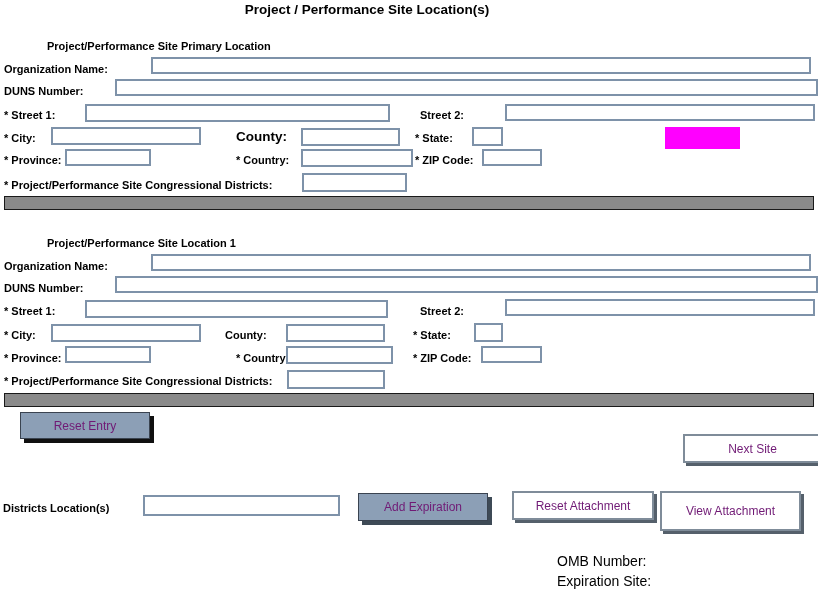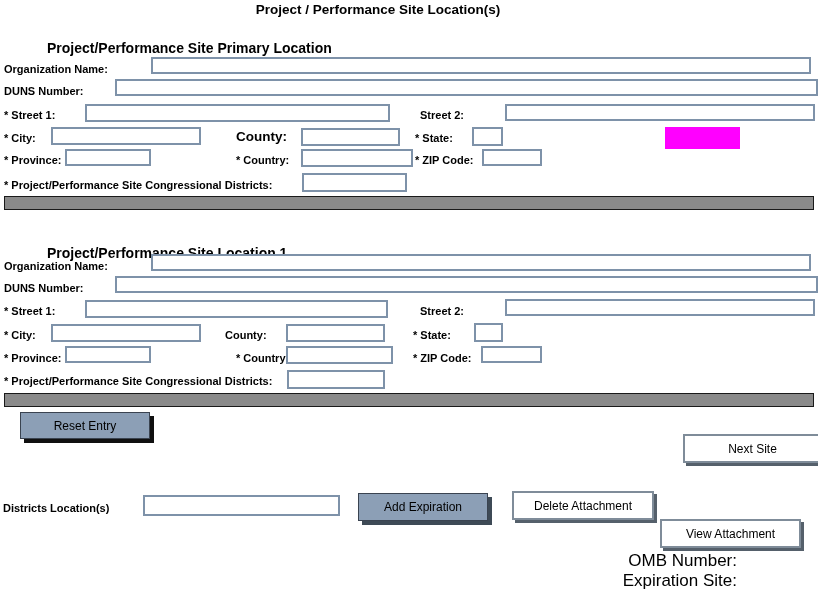--- a/index.html
+++ b/index.html
@@ -3,52 +3,52 @@
 <meta charset="utf-8">
 <style>
   html,body{margin:0;padding:0;}
   body{
     width:818px;height:611px;position:relative;background:#ffffff;
     font-family:"Liberation Sans", sans-serif;font-size:11px;color:#000;
     overflow:hidden;
   }
   .abs{position:absolute;}
   .title{
-    left:11px;top:2px;width:734px;text-align:center;
+    left:0;top:2px;width:734px;text-align:center;
     font-size:13.5px;font-weight:bold;
   }
-  .sec-header{font-weight:bold;font-size:14px;padding-left:44px;}
+  .sec-header{font-weight:bold;font-size:11px;padding-left:44px;}
   .lbl{line-height:14px;white-space:nowrap;font-weight:bold;}
   .lbl-big{font-size:13.5px;line-height:16px;}
   .tb{
     position:absolute;background:#fff;border:2px solid #7e92a9;
     box-sizing:border-box;font-family:"Liberation Sans",sans-serif;
     font-size:11px;padding:0 3px;outline:none;
   }
   .bar{
     position:absolute;background:#8a8a8a;border:1px solid #1a1a1a;
     box-sizing:border-box;
   }
   .btn{
     position:absolute;display:flex;align-items:center;justify-content:center;
-    font-family:"Liberation Sans",sans-serif;font-size:12px;color:#000000;
+    font-family:"Liberation Sans",sans-serif;font-size:12px;color:#701a75;
     box-sizing:border-box;cursor:pointer;white-space:nowrap;
   }
   .btn-blue{
     background:#8c9fb6;border:1px solid #3a4350;
     box-shadow:4px 4px 0 #101010;
   }
   .btn-white{
     background:#ffffff;border:2px solid #7f8c99;
     box-shadow:3px 3px 0 #55606b;
   }
   .magenta{
     position:absolute;background:#ff00ff;
   }
-  .footer-line{width:180px;text-align:right;font-size:17px;line-height:14px;}
+  .footer-line{width:180px;font-size:14px;line-height:14px;}
 </style>
 </head>
 <body>
 
 <div class="abs title">Project / Performance Site Location(s)</div>
 
 <div class="abs sec-header" style="left:3px;top:40px">Project/Performance Site Primary Location</div>
 
 <div class="abs lbl" style="left:4px;top:62px">Organization Name:</div>
 <input class="tb" style="left: 151px; top: 57px; width: 660px; height: 17px;">
@@ -74,21 +74,21 @@
 <div class="abs lbl" style="left:236px;top:153px">* Country:</div>
 <input class="tb" style="left: 301px; top: 149px; width: 112px; height: 18px;">
 <div class="abs lbl" style="left:415px;top:153px">* ZIP Code:</div>
 <input class="tb" style="left: 482px; top: 149px; width: 60px; height: 17px;">
 
 <div class="abs lbl" style="left:4px;top:178px">* Project/Performance Site Congressional Districts:</div>
 <input class="tb" style="left: 302px; top: 173px; width: 105px; height: 19px;">
 
 <div class="bar" style="left:4px;top:196px;width:810px;height:14px"></div>
 
-<div class="abs sec-header" style="left:3px;top:245px">Project/Performance Site Location 1</div>
+<div class="abs sec-header" style="left:3px;top:237px">Project/Performance Site Location 1</div>
 
 <div class="abs lbl" style="left:4px;top:259px">Organization Name:</div>
 <input class="tb" style="left: 151px; top: 254px; width: 660px; height: 17px;">
 
 <div class="abs lbl" style="left:4px;top:281px">DUNS Number:</div>
 <input class="tb" style="left: 115px; top: 276px; width: 703px; height: 17px;">
 
 <div class="abs lbl" style="left:4px;top:304px">* Street 1:</div>
 <input class="tb" style="left: 85px; top: 300px; width: 303px; height: 18px;">
 <div class="abs lbl" style="left:420px;top:304px">Street 2:</div>
@@ -114,17 +114,17 @@
 <div class="bar" style="left:4px;top:393px;width:810px;height:14px"></div>
 
 <div class="btn btn-blue" style="left:20px;top:412px;width:130px;height:27px">Reset Entry</div>
 
 <div class="btn btn-white" style="left:683px;top:434px;width:139px;height:29px">Next Site</div>
 
 <div class="abs lbl" style="left:3px;top:501px">Districts Location(s)</div>
 <input class="tb" style="left: 143px; top: 495px; width: 197px; height: 21px;">
 
 <div class="btn btn-blue" style="left:358px;top:493px;width:130px;height:28px;box-shadow:4px 4px 0 #3e4a56">Add Expiration</div>
-<div class="btn btn-white" style="left:512px;top:491px;width:142px;height:29px">Delete Attachment</div>
-<div class="btn btn-white" style="left:660px;top:519px;width:141px;height:29px">View Attachment</div>
+<div class="btn btn-white" style="left:512px;top:491px;width:142px;height:29px">Reset Attachment</div>
+<div class="btn btn-white" style="left:660px;top:491px;width:141px;height:40px">View Attachment</div>
 
 <div class="abs footer-line" style="left:557px;top:554px">OMB Number:</div>
 <div class="abs footer-line" style="left:557px;top:574px">Expiration Site:</div>
 
 </body></html>

